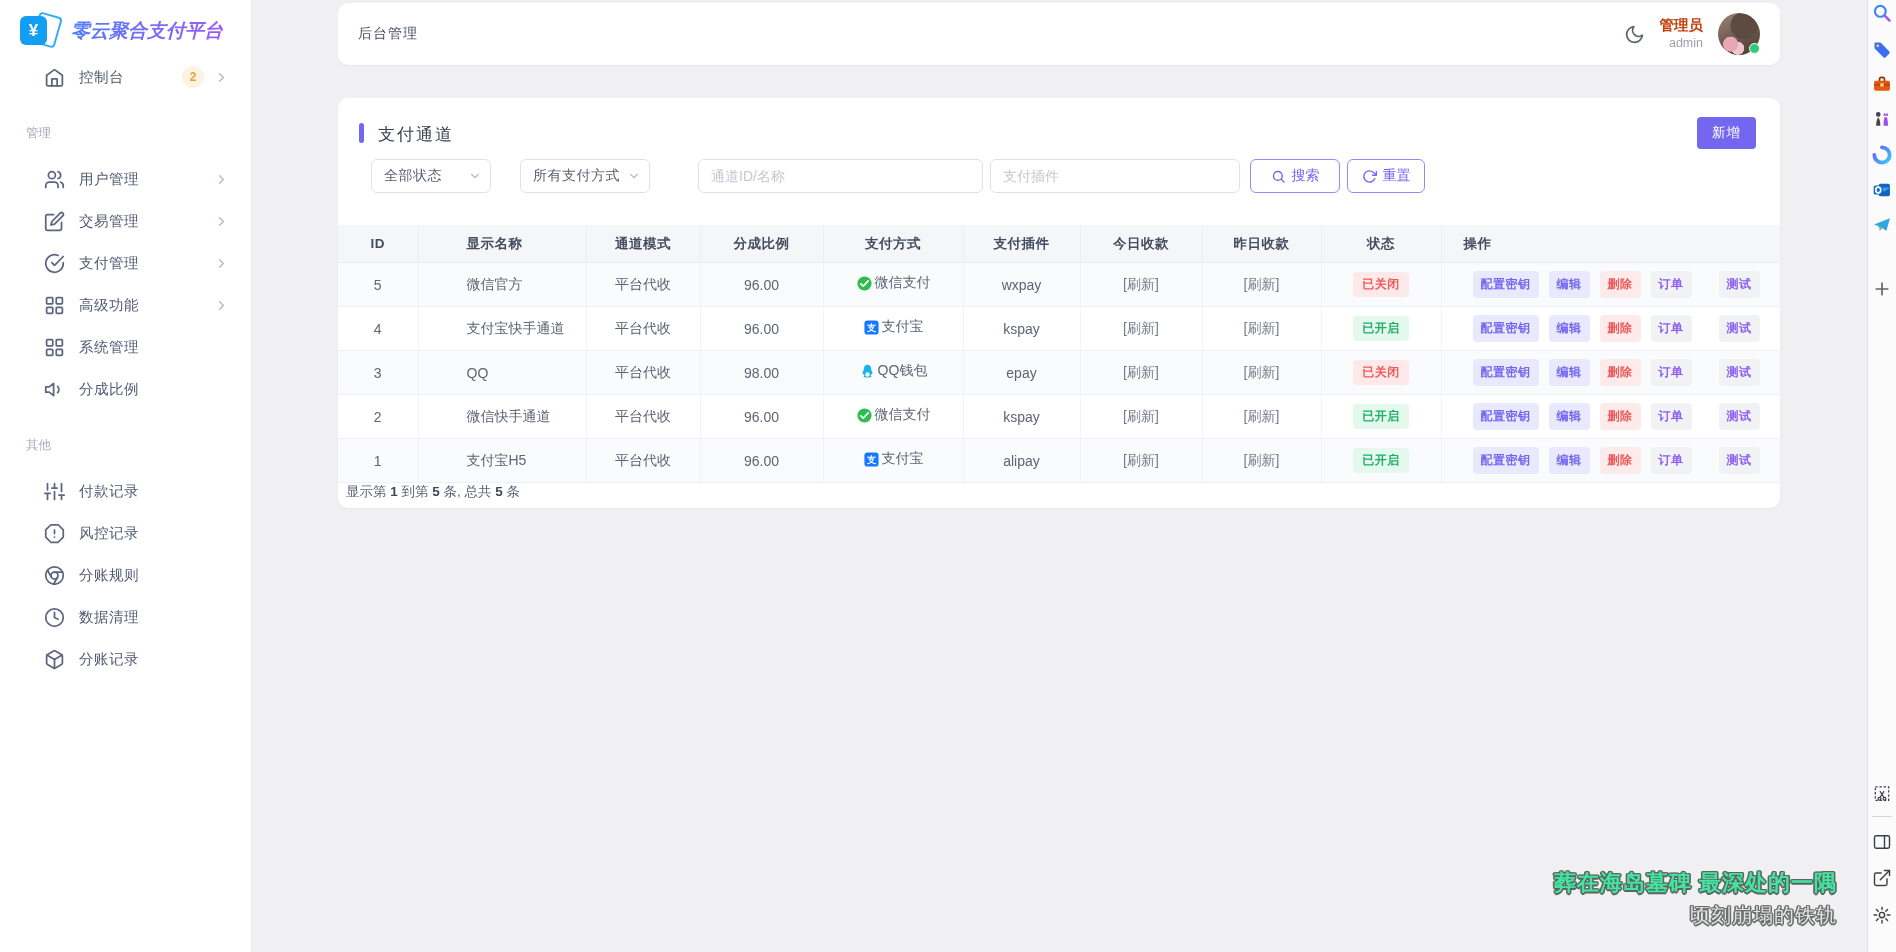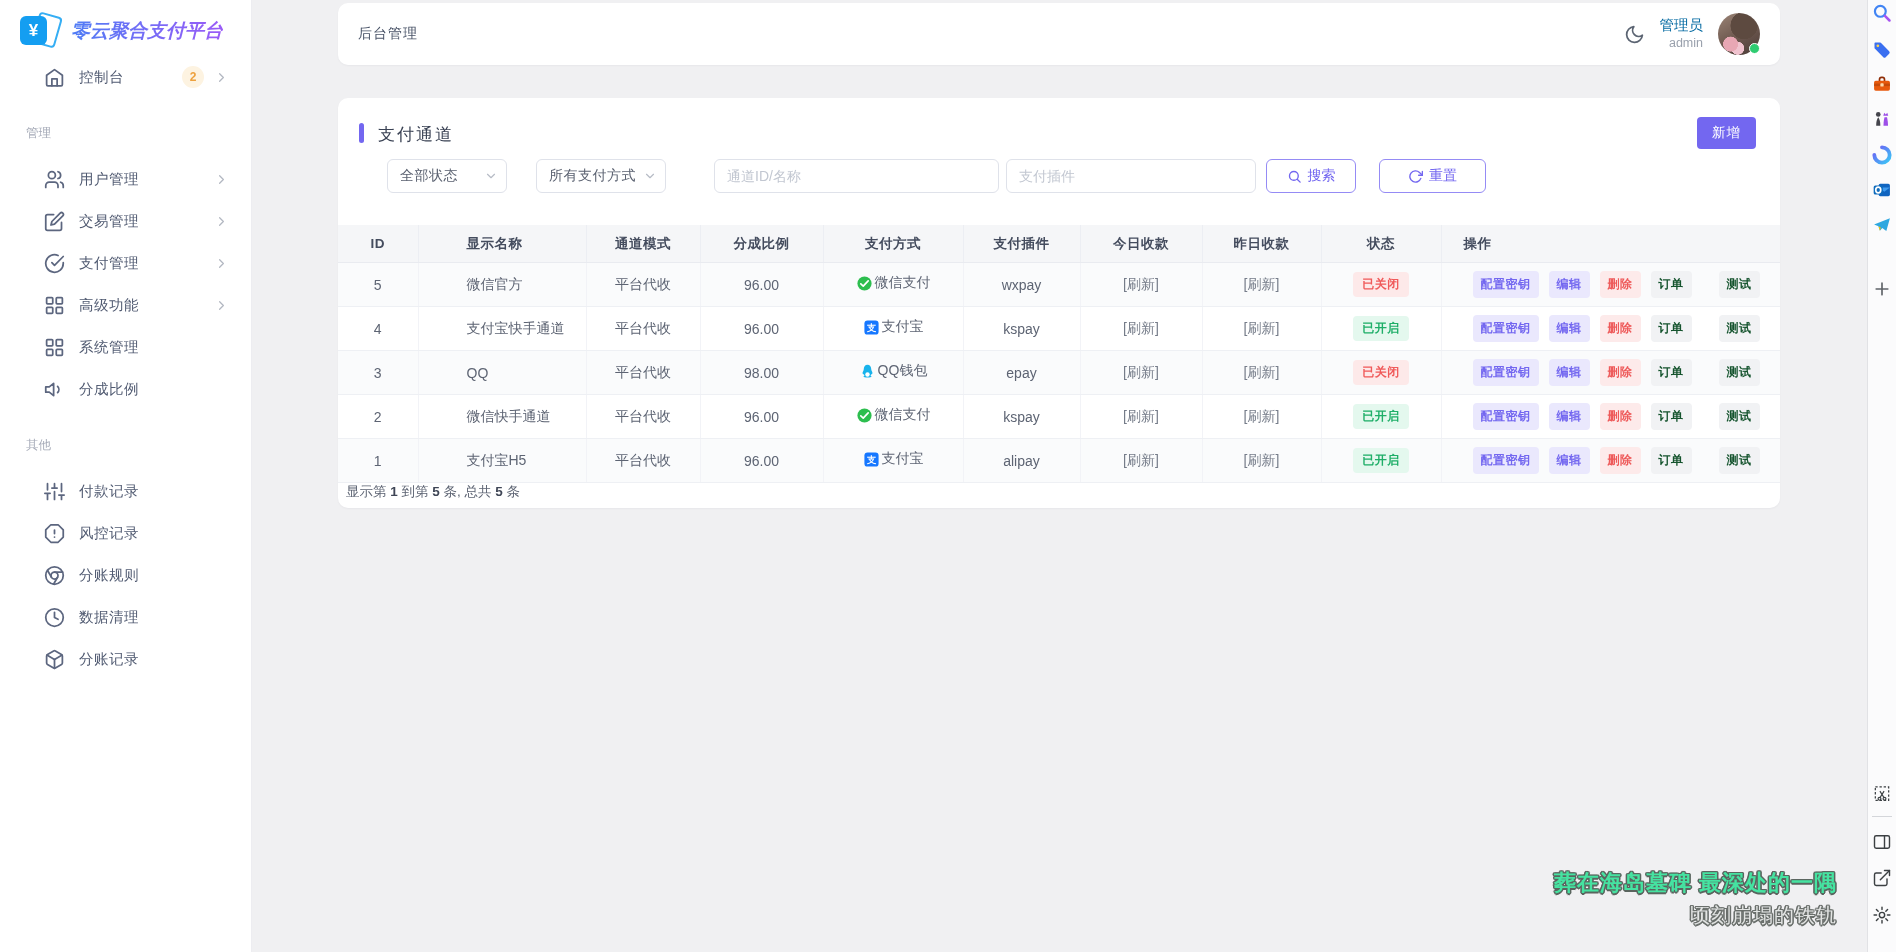--- a/index.html
+++ b/index.html
@@ -31,41 +31,41 @@
   .chev.after-badge{margin-left:10px}
   .nav-label{font-size:12.5px;color:#a6abb8;padding-left:26px;margin:29px 0 18px;height:17px;line-height:17px}
 
   
   .topbar{position:absolute;left:338px;top:3px;width:1442px;height:62px;background:#fff;border-radius:10px;
           display:flex;align-items:center;padding:0 20px;box-sizing:border-box;box-shadow:0 1px 2px rgba(25,30,60,.04)}
   .topbar-title{font-size:14px;color:#4a5468;letter-spacing:1px}
   .topbar-right{margin-left:auto;display:flex;align-items:center;gap:15px}
   .moon-btn{width:21px;height:21px;color:#5b6472;cursor:pointer}
   .user-meta{text-align:right;line-height:1.3;cursor:pointer}
-  .user-name{font-size:14.5px;font-weight:normal;color:#0369a1}
+  .user-name{font-size:14.5px;font-weight:bold;color:#c2410c}
   .user-role{font-size:12.5px;color:#9aa1ad}
   .avatar{width:42px;height:42px;border-radius:50%;position:relative;cursor:pointer;flex:none;
     background:
       radial-gradient(circle at 30% 74%, #e8a7b4 0 17%, transparent 18%),
       radial-gradient(circle at 47% 84%, #f0c3cf 0 15%, transparent 16%),
       radial-gradient(circle at 62% 30%, #5d4a40 0 34%, transparent 35%),
       linear-gradient(150deg,#9c8577,#6b564d 55%,#4a3b37)}
   .avatar .dot{position:absolute;right:0;bottom:1px;width:11px;height:11px;border-radius:50%;
                background:#2ecc71;border:1.5px solid #fff;box-sizing:border-box}
 
   
   .panel{position:absolute;left:338px;top:98px;width:1442px;height:410px;background:#fff;border-radius:10px;
          box-shadow:0 1px 2px rgba(25,30,60,.04)}
   .panel-title{position:absolute;left:21px;top:25px;display:flex;align-items:flex-start;gap:14px}
   .tbar{width:5px;height:20px;background:#7367f0;border-radius:2.5px}
   .ptext{font-size:17px;color:#3a4254;font-weight:500;letter-spacing:2px}
   .add-btn{position:absolute;right:24px;top:19px;background:#7367f0;color:#fff;font-size:13.5px;
            padding:7px 15px;border:none;border-radius:4px;cursor:pointer;letter-spacing:1px}
 
-  .filters{position:absolute;left:16px;top:61px;height:34px;display:flex;align-items:center}
+  .filters{position:absolute;left:0;top:61px;height:34px;display:flex;align-items:center}
   .fbox{height:34px;box-sizing:border-box;border:1px solid #dfe2ea;border-radius:6px;background:#fff;
         font-size:14px;color:#5a6170;display:flex;align-items:center}
   .fsel{justify-content:space-between;padding:0 8px 0 12px;cursor:pointer;letter-spacing:.5px}
   .chev-d{width:14px;height:14px;color:#b7bcc6;flex:none}
   .finput{padding:0 12px;outline:none}
   .finput::placeholder{color:#c2c7d1}
   .btn-outline{display:flex;align-items:center;justify-content:center;gap:6px;height:34px;box-sizing:border-box;
                border:1px solid #958bf5;color:#7367f0;border-radius:6px;background:#fff;font-size:14px;cursor:pointer}
   .bicon{width:15px;height:15px;flex:none}
 
@@ -83,21 +83,21 @@
   .micon{width:17px;height:17px;flex:none}
   .refresh-link{color:#757c89;cursor:pointer}
   .pill{display:inline-block;border-radius:4px;font-size:12px;font-weight:bold;padding:4px 9px;letter-spacing:.5px}
   .pill.open{background:#e4f8ee;color:#1fae68}
   .pill.closed{background:#fde9e9;color:#f05a5a}
   .cell-actions{display:flex;align-items:center;gap:10px;padding-left:31px}
   .act{border:none;border-radius:4px;font-size:12px;font-weight:bold;padding:5px 8px;cursor:pointer;
        letter-spacing:.5px;white-space:nowrap}
   .act.primary{background:#eae8fd;color:#7367f0}
   .act.danger{background:#fdeaea;color:#ee5a5a}
-  .act.plain{background:#f1f2f4;color:#14532d}
+  .act.plain{background:#f1f2f4;color:#8b5cf6}
   .act.spaced{margin-left:17px}
   .tfooter{position:absolute;left:8px;top:385px;font-size:13.5px;color:#5d6473}
   .tfooter b{color:#3f4656}
 
   
   .subs{position:absolute;left:1487px;top:868px;width:350px;text-align:right;z-index:2;pointer-events:none}
   .sub1{font-size:22px;font-weight:bold;color:#45e3a1;letter-spacing:1px;
         text-shadow:-1.5px 0 #5a655f,1.5px 0 #5a655f,0 -1.5px #5a655f,0 1.5px #5a655f,
                     -1px -1px #5a655f,1px 1px #5a655f,-1px 1px #5a655f,1px -1px #5a655f}
   .sub2{font-size:20px;font-weight:normal;color:#e3e5e4;margin-top:4px;letter-spacing:1px;
@@ -315,21 +315,21 @@
     <input class="fbox finput" style="margin-left: 7px; width: 250px;" placeholder="支付插件">
     <button class="btn-outline" style="margin-left:10px;width:90px">
       <span class="bicon" id="ic-search">
           <svg viewBox="0 0 24 24" fill="none" stroke="currentColor" stroke-width="2.2" stroke-linecap="round" stroke-linejoin="round">
             <circle cx="11" cy="11" r="7"></circle>
             <path d="m21 21-4.35-4.35"></path>
           </svg>
         </span>
       <span>搜索</span>
     </button>
-    <button class="btn-outline" style="margin-left:23px;width:107px">
+    <button class="btn-outline" style="margin-left:7px;width:78px">
       <span class="bicon" id="ic-refresh">
           <svg viewBox="0 0 24 24" fill="none" stroke="currentColor" stroke-width="2.2" stroke-linecap="round" stroke-linejoin="round">
             <path d="M23 4v6h-6"></path>
             <path d="M20.49 15a9 9 0 1 1-2.12-9.36L23 10"></path>
           </svg>
         </span>
       <span>重置</span>
     </button>
   </div>
 

